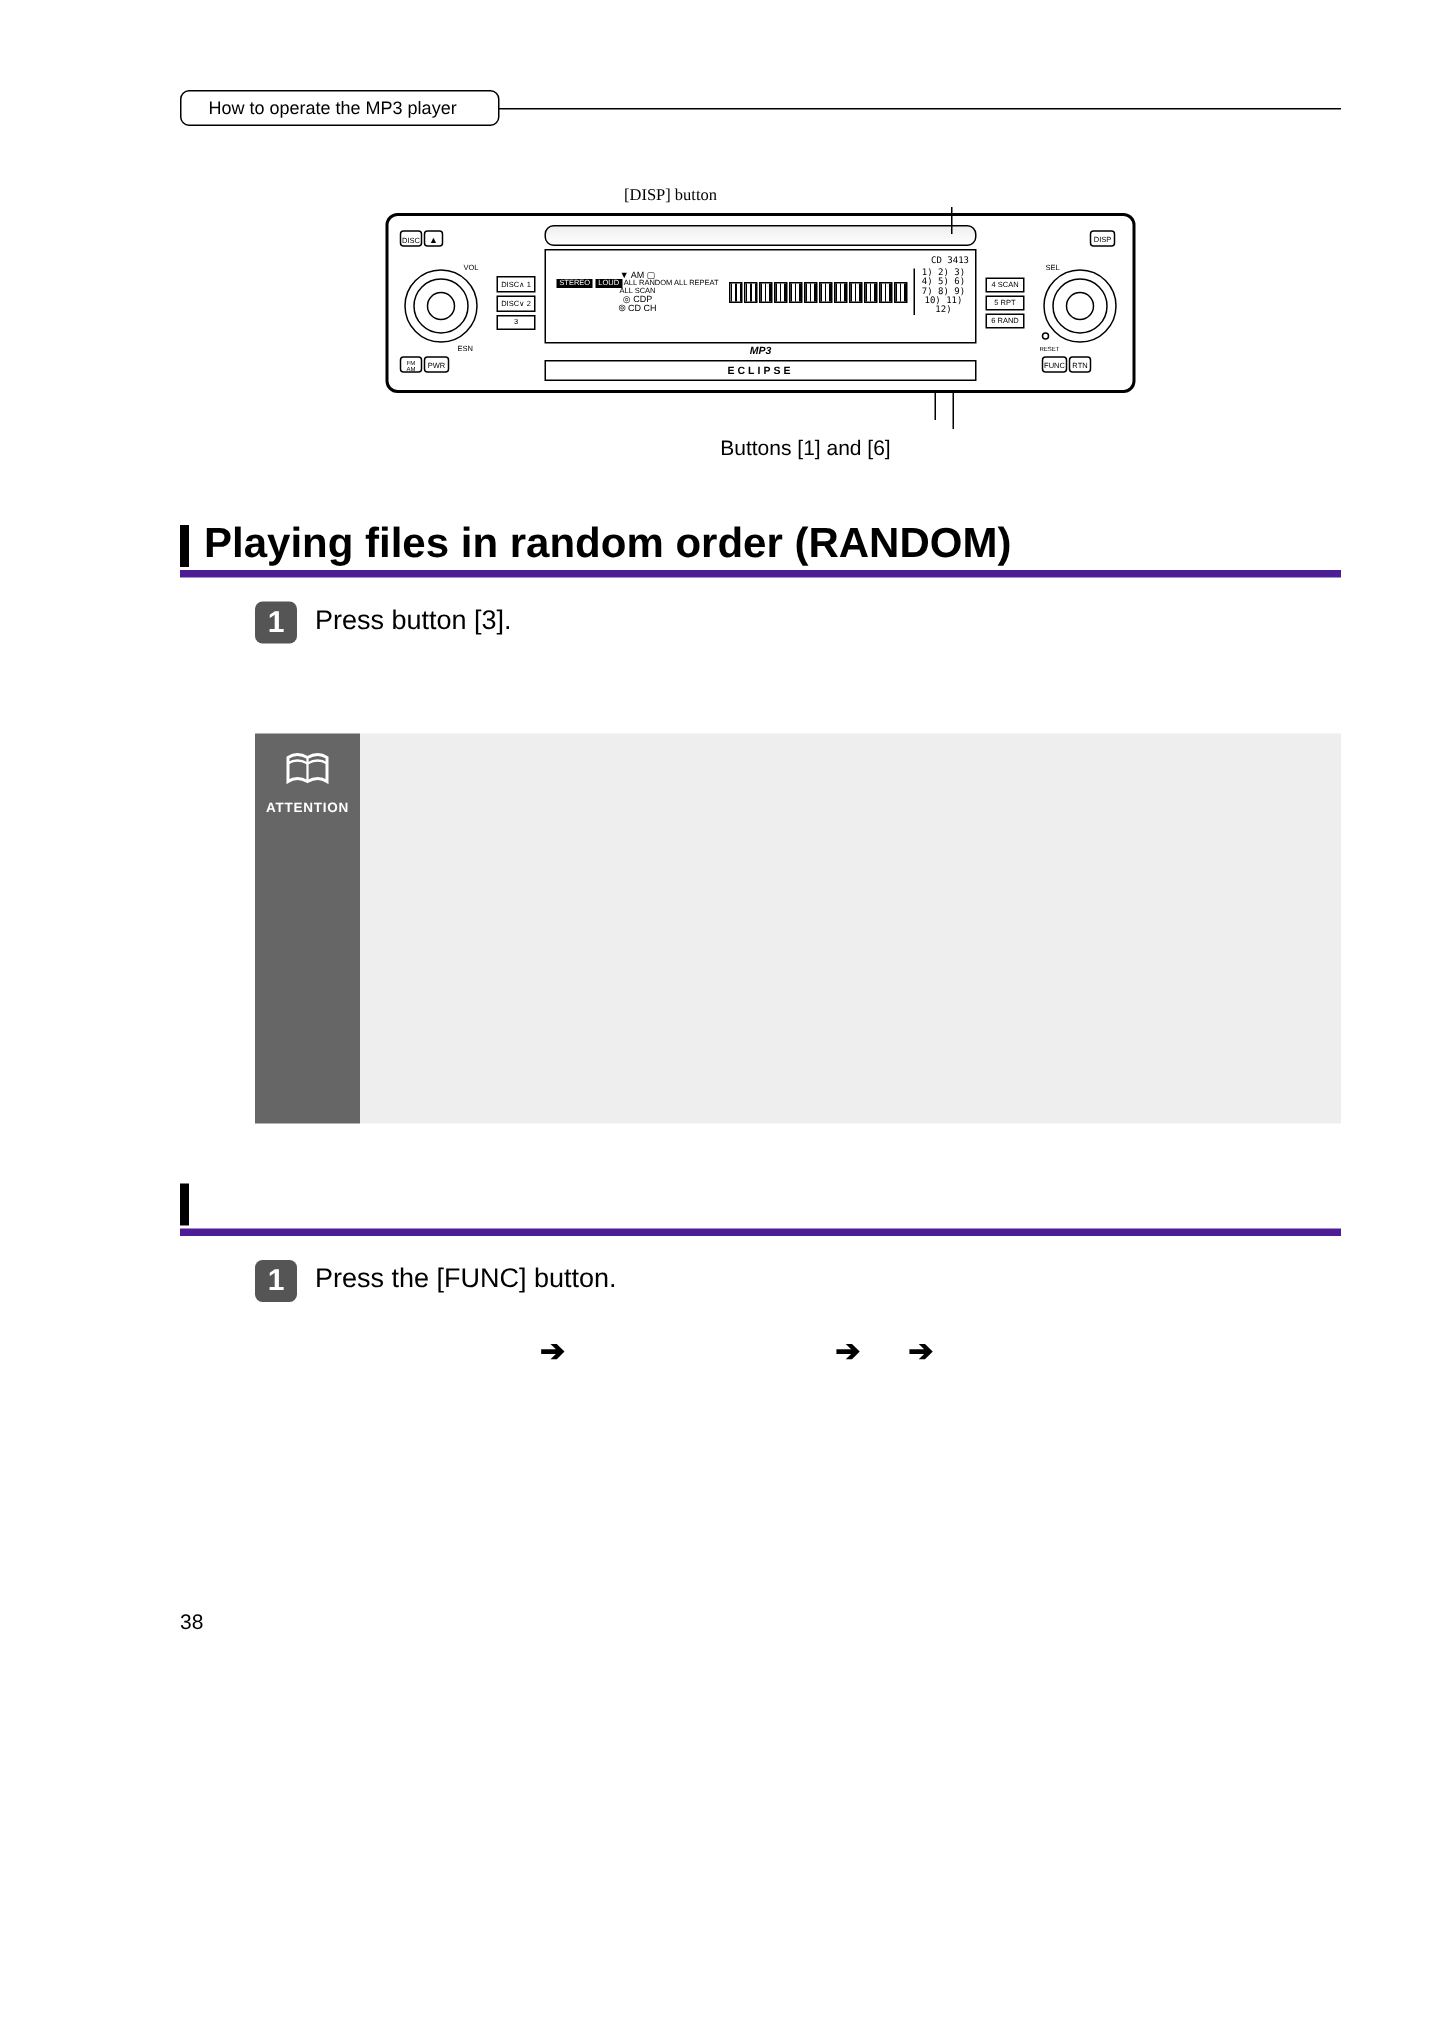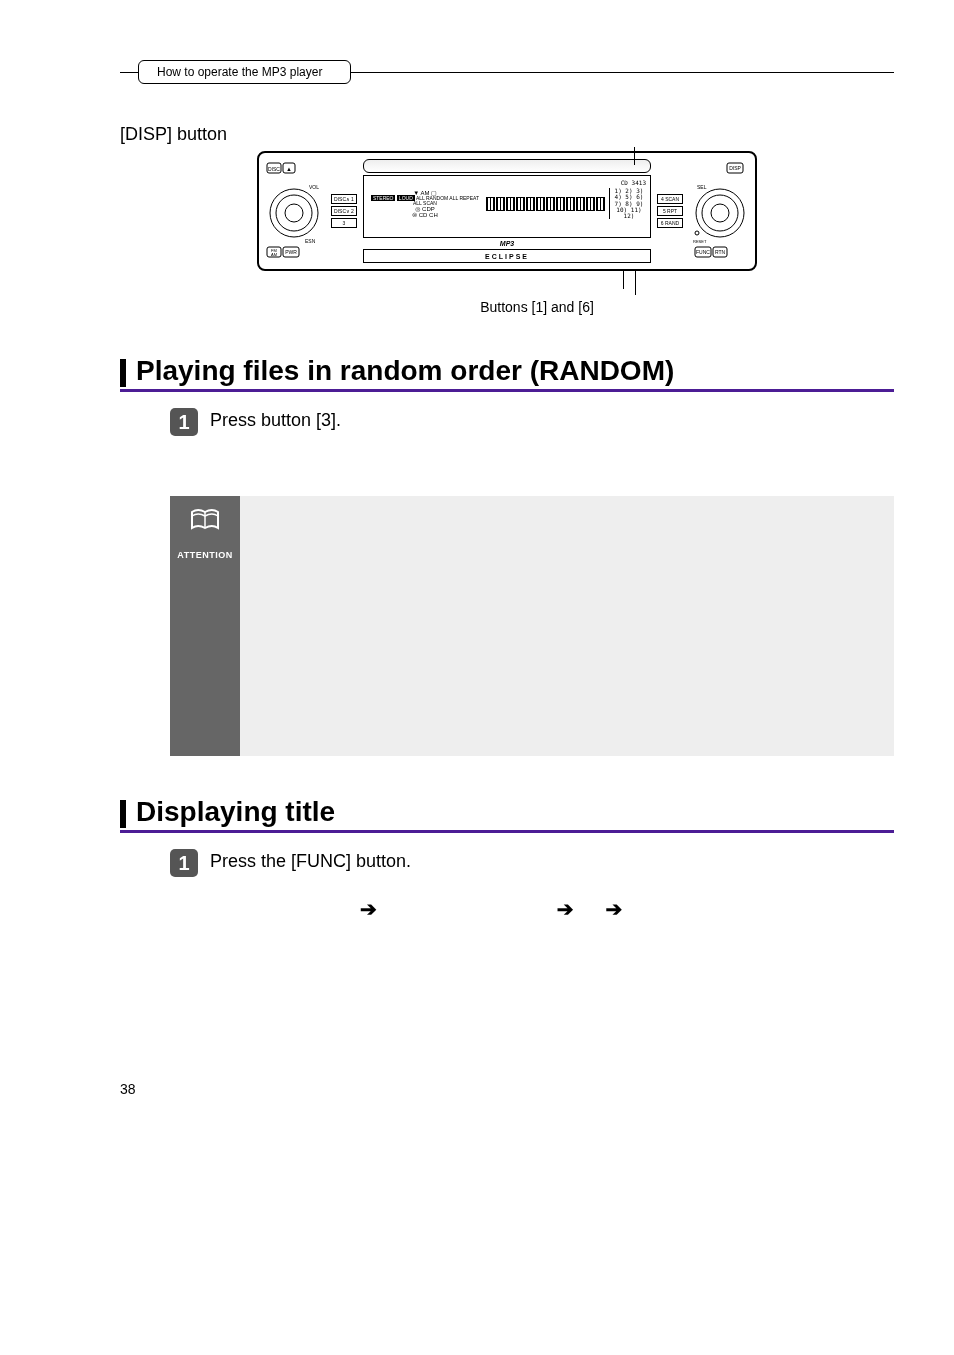--- a/index.html
+++ b/index.html
@@ -19,40 +19,41 @@
   }
   .breadcrumb-tab {
     display: inline-block;
     border: 1px solid #000;
     border-radius: 6px;
     padding: 4px 28px 4px 18px;
     font-size: 12px;
     background: #fff;
     position: relative;
     z-index: 2;
-    margin-left: 18px;
+    margin-left: 0;
   }
   .top-line {
     position: absolute;
     left: 0; right: 0;
     top: 50%;
     border-top: 1px solid #000;
     z-index: 1;
   }
 
   
   .device-wrap {
     text-align: center;
     margin: 0 0 30px 0;
   }
   .callout-top {
-    font-size: 18px;
-    text-align: left;
+    font-size: 11px;
+    text-align: center;
     padding-right: 120px;
     margin-bottom: 6px;
+    font-family: Liberation Serif, serif;
   }
   .device {
     width: 500px;
     height: 120px;
     margin: 0 auto;
     border: 2px solid #000;
     border-radius: 8px;
     display: flex;
     align-items: stretch;
     background: #fff;
@@ -160,21 +161,21 @@
     height: 20px;
   }
   .callout-bottom {
     font-size: 14px;
     margin-top: 0;
     padding-left: 60px;
   }
 
   
   .sec-head {
-    border-bottom: 3px solid #4c1d95;
+    border-bottom: 5px solid #4c1d95;
     margin: 40px 0 16px 0;
     padding-bottom: 2px;
     display: flex;
     align-items: flex-end;
   }
   .sec-bar {
     width: 6px;
     height: 28px;
     background: #000;
     margin-right: 10px;
@@ -214,21 +215,21 @@
     min-height: 260px;
   }
   .attention-tab {
     width: 70px;
     background: #666;
     color: #fff;
     display: flex;
     flex-direction: column;
     align-items: center;
     padding: 10px 0;
-    gap: 14px;
+    gap: 4px;
     font-size: 9px;
     font-weight: bold;
     letter-spacing: 0.5px;
   }
   .attention-body {
     flex: 1;
     background: #eee;
   }
 
   .arrow-row {
@@ -374,21 +375,20 @@
         <path d="M4 10 Q10 6 17 10 Q24 6 30 10" fill="none" stroke="#fff" stroke-width="1.5"></path>
         <line x1="17" y1="6" x2="17" y2="22" stroke="#fff" stroke-width="1.5"></line>
       </svg>
       <span>ATTENTION</span>
     </div>
     <div class="attention-body"></div>
   </div>
 
   <div class="sec-head">
     <div class="sec-bar"></div>
-    <div class="sec-title">Displaying title</div>
   </div>
   <div class="step">
     <div class="step-num">1</div>
     <div class="step-text">Press the [FUNC] button.</div>
   </div>
 
   <div class="arrow-row">
     <span>➔</span>
     <span class="arrow-sub">
       <span>➔</span>

